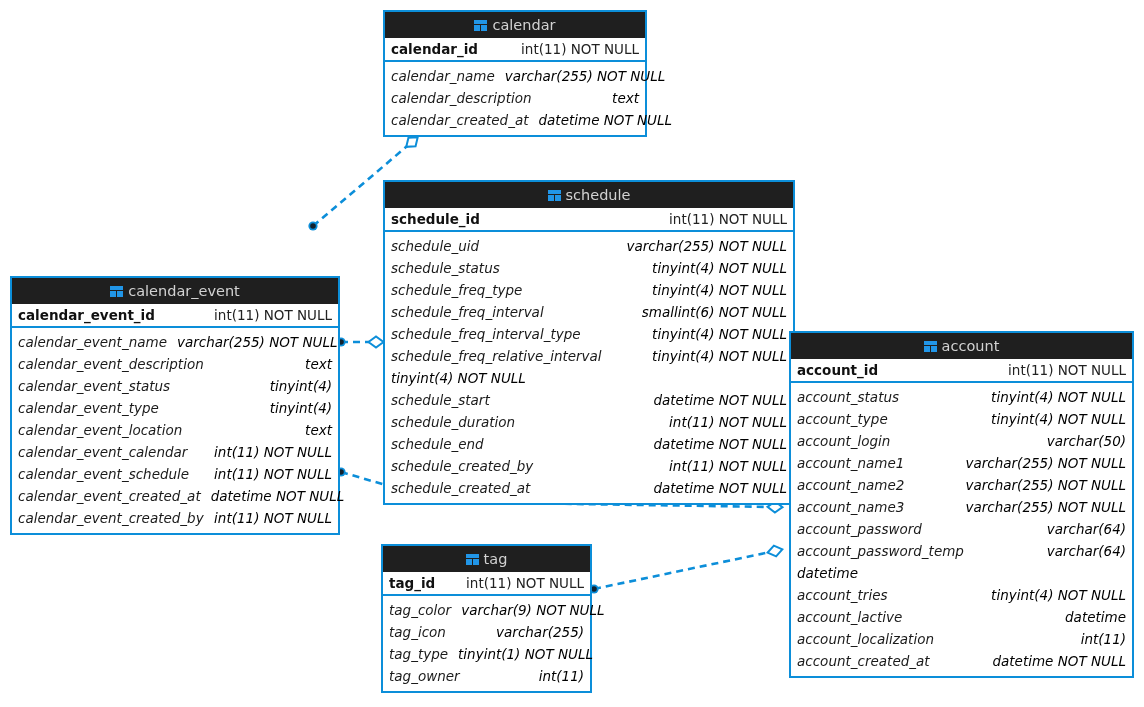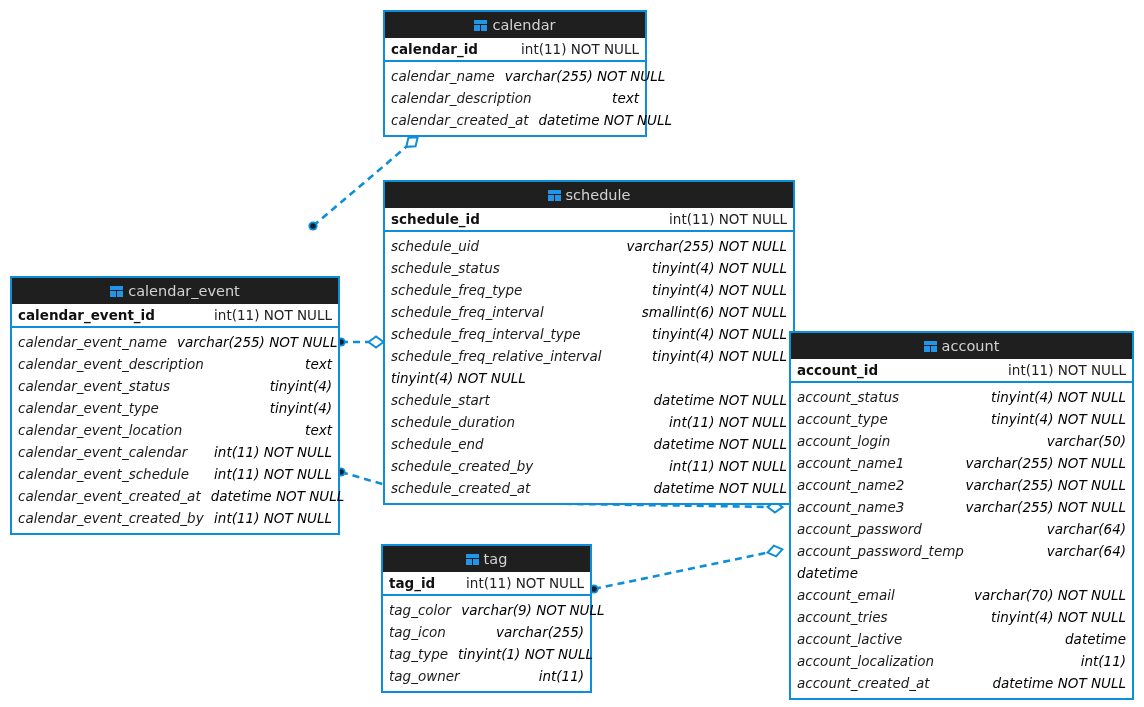--- a/index.html
+++ b/index.html
@@ -294,24 +294,20 @@
           <span class="col-type">varchar(64)</span>
         </div>
         <div class="col-row">
           <span class="col-name">account_password_temp</span>
           <span class="col-type">varchar(64)</span>
         </div>
         <div class="col-row">
           <span class="col-type">datetime</span>
         </div>
         <div class="col-row">
-          <span class="col-name">account_email</span>
-          <span class="col-type">varchar(70) NOT NULL</span>
-        </div>
-        <div class="col-row">
           <span class="col-name">account_tries</span>
           <span class="col-type">tinyint(4) NOT NULL</span>
         </div>
         <div class="col-row">
           <span class="col-name">account_lactive</span>
           <span class="col-type">datetime</span>
         </div>
         <div class="col-row">
           <span class="col-name">account_localization</span>
           <span class="col-type">int(11)</span>

